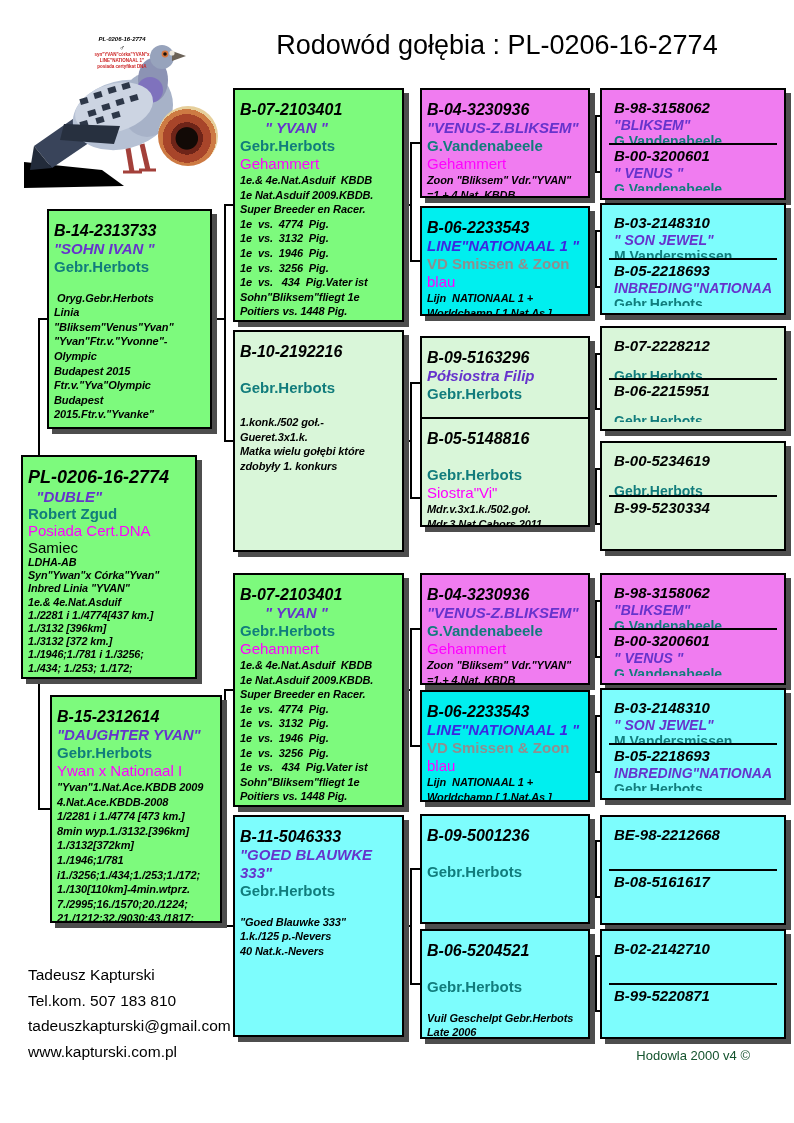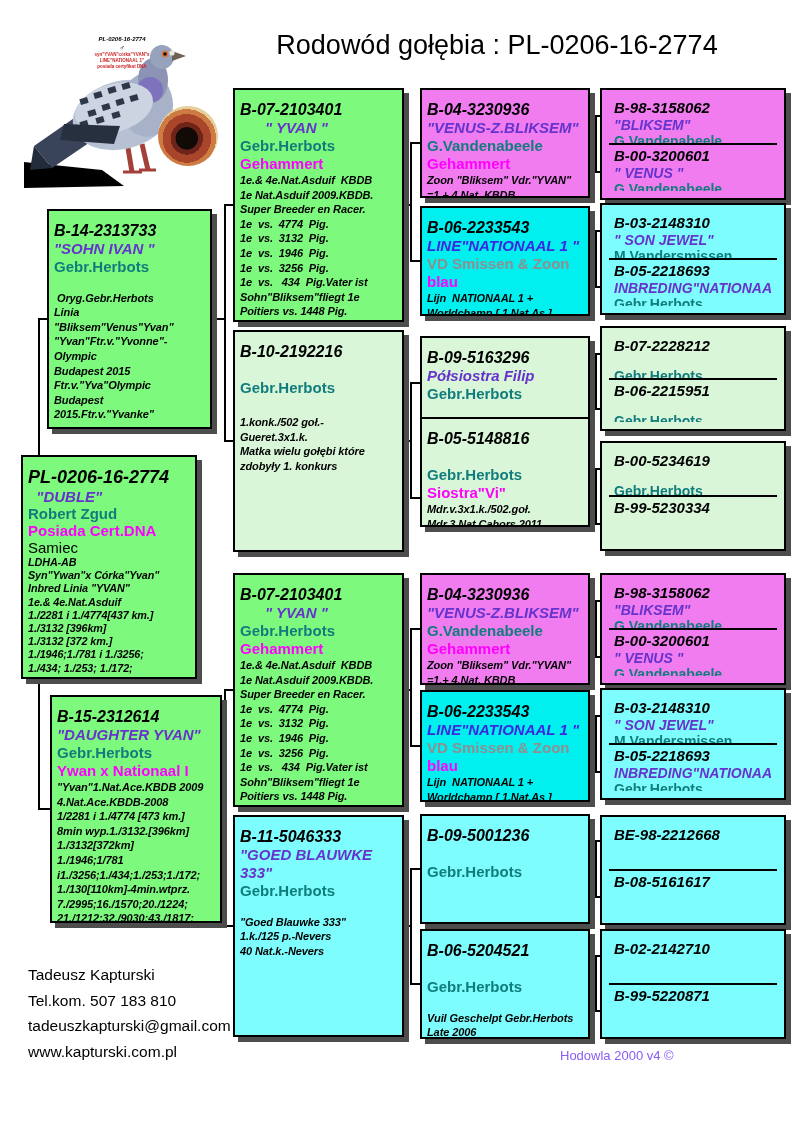--- a/index.html
+++ b/index.html
@@ -11,21 +11,21 @@
   .pbox{position:absolute;border:2px solid #000;box-shadow:5px 5px 0 #4d4d4d;
         box-sizing:border-box;padding:10px 5px;overflow:hidden;}
   .green{background:#7dfa7d;}
   .palegreen{background:#d9f6d9;}
   .violet{background:#f07cf0;}
   .cyan{background:#00efef;}
   .lcyan{background:#7dfdfd;}
   .bid{font-size:16px;line-height:19px;font-weight:bold;font-style:italic;color:#000;white-space:pre;}
   .bname{font-size:15px;line-height:18px;font-weight:bold;font-style:italic;color:#6633cc;white-space:pre-wrap;}
   .bbreeder{font-size:15px;line-height:18px;font-weight:bold;color:#117c7c;}
-  .bextra{font-size:15px;line-height:18px;font-weight:bold;color:#ff00ff;}
+  .bextra{font-size:15px;line-height:18px;font-weight:normal;color:#ff00ff;}
   .bplain{font-size:15px;line-height:18px;color:#000;}
   .bdesc{font-size:11px;line-height:14.6px;letter-spacing:-0.1px;font-weight:bold;font-style:italic;
          color:#000;white-space:pre-wrap;}
   .cblue{color:#3b28e0;}
   .cgray{color:#8f8f8f;}
   .gt{margin-top:18px;}
   .duble .bid{font-size:18px;line-height:21px;}
   .duble .bname,.duble .bbreeder,.duble .bextra,.duble .bplain{line-height:17px;}
   .duble .bdesc{font-size:10.8px;line-height:13.2px;}
   
@@ -42,22 +42,22 @@
   #pigeon-svg{position:absolute;left:22px;top:20px;}
   #eye{position:absolute;left:158px;top:106px;width:60px;height:60px;border-radius:50%;
        background:radial-gradient(circle at 48% 54%, #120a06 0 24%, #6e2418 26% 36%, #a8452a 36% 54%,
                   #cd7a43 54% 65%, #e6cf9b 65% 81%, #f6f1e2 81% 89%, #ffffff 89%);}
   #photo-caption{position:absolute;left:76px;top:36px;width:92px;text-align:center;line-height:1.25;}
   .cap1{font-size:6px;font-weight:bold;font-style:italic;color:#000;}
   .cap2{font-size:7px;color:#000;}
   .capred{font-size:4.5px;font-weight:bold;color:#cc2222;}
   
   #contact{position:absolute;left:28px;top:962px;font-size:15.5px;line-height:25.5px;color:#000;white-space:pre-line;}
-  #footer{position:absolute;left:560px;top:1048px;width:212px;padding-right:22px;
-          font-size:13px;color:#8b5cf6;box-sizing:border-box;}
+  #footer{position:absolute;left:560px;top:1048px;width:212px;text-align:right;padding-right:22px;
+          font-size:13px;color:#14532d;box-sizing:border-box;}
 </style>
 </head>
 <body>
 
 <div id="page">
 
   <div id="title">Rodowód gołębia : PL-0206-16-2774</div>
 
   <svg id="connectors" width="794" height="1123" viewBox="0 0 794 1123">
     <path d="M47 319 H39 V809 H50

